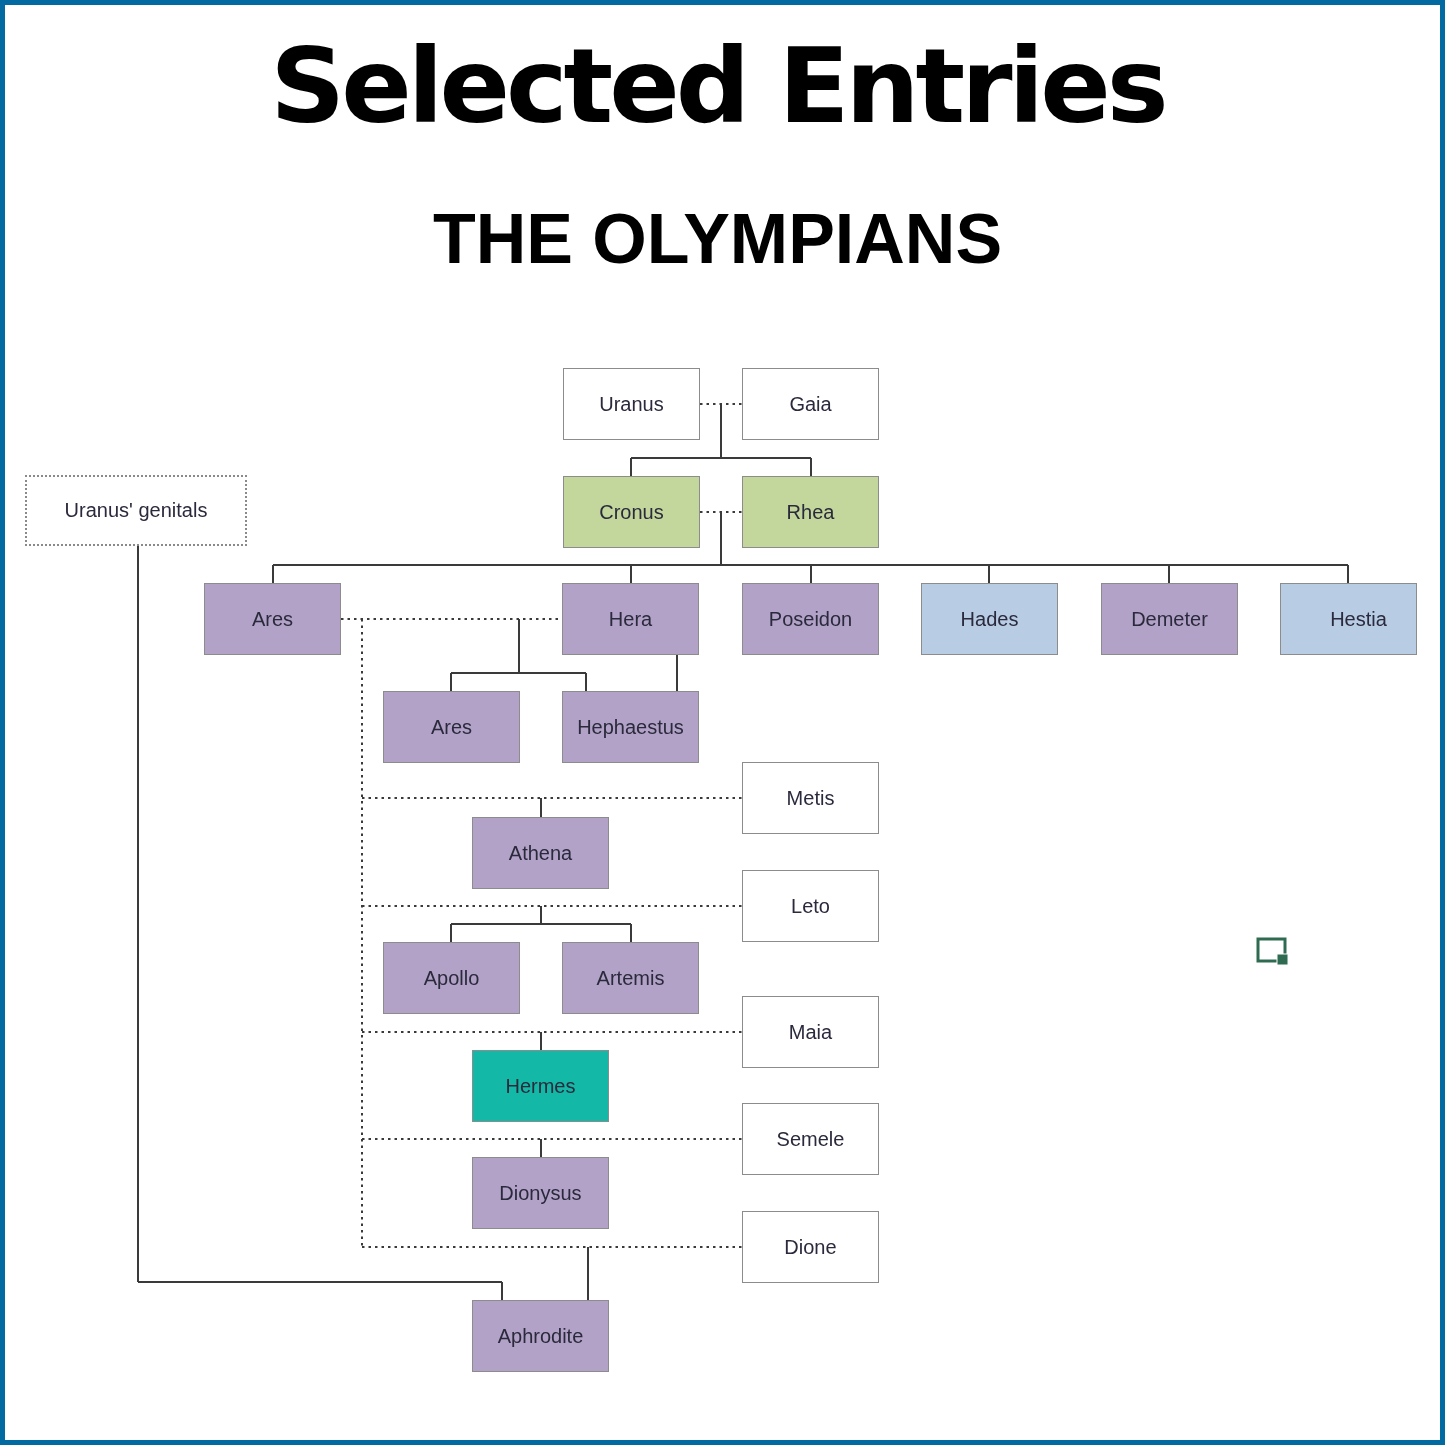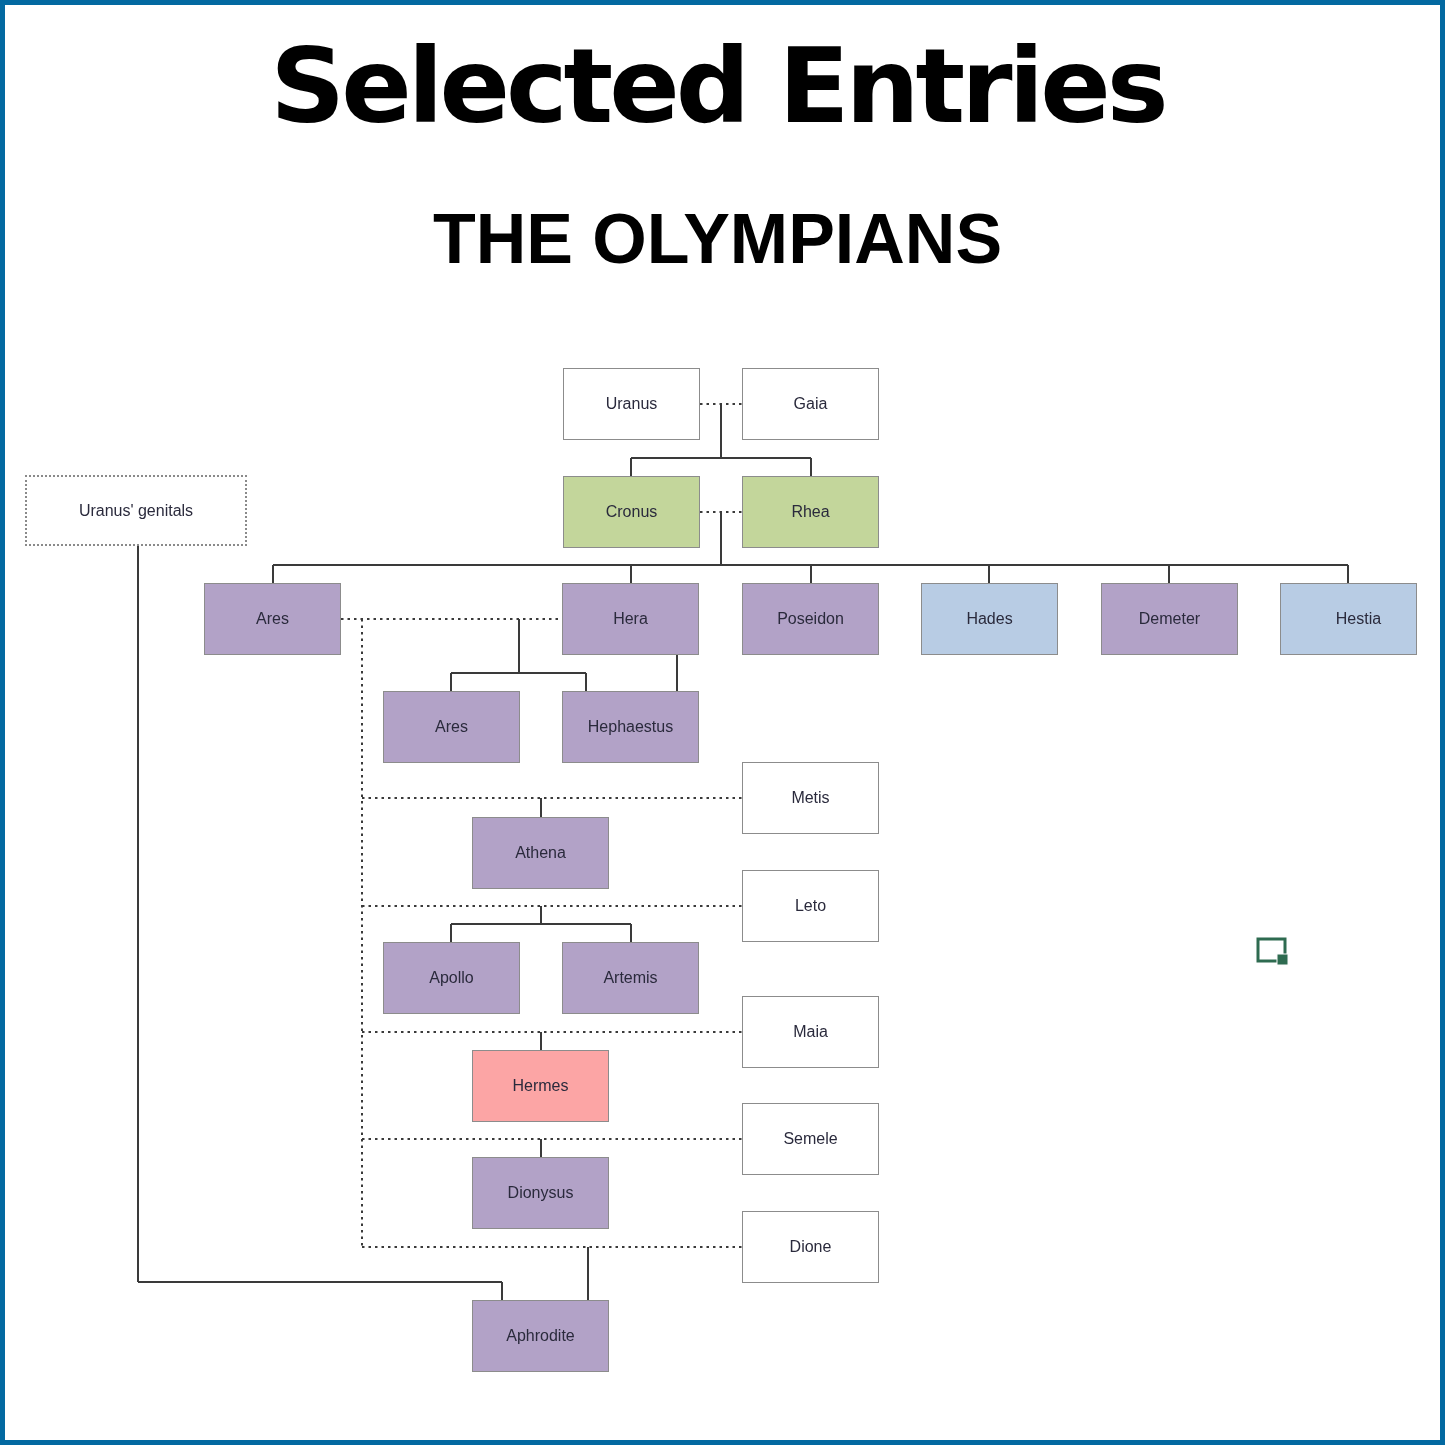--- a/index.html
+++ b/index.html
@@ -36,21 +36,21 @@
     margin:0;
     line-height:1.1;
   }
   #diagram{position:absolute;left:0;top:0;width:1445px;height:1445px;}
   #edges{position:absolute;left:0;top:0;pointer-events:none;}
   .node{
     position:absolute;
     box-sizing:border-box;
     display:flex;align-items:center;justify-content:center;
     border:1px solid #8c8c8c;
-    font-size:16px;
+    font-size:20px;
     color:#2a2a3c;
     background:#ffffff;
     text-align:center;
   }
   .node.dotted{border:2px dotted #8a8a8a;}
   .embed-icon{position:absolute;left:1250px;top:929px;width:36px;height:34px;}
 </style>
 </head>
 <body>
 
@@ -111,21 +111,21 @@
       <div class="node" style="left: 916px; top: 578px; width: 137px; height: 72px; background: rgb(184, 204, 228);">Hades</div>
       <div class="node" style="left: 1275px; top: 578px; width: 137px; height: 72px; background: rgb(184, 204, 228); padding-left: 20px;">Hestia</div>
       <div class="node" style="left: 378px; top: 686px; width: 137px; height: 72px; background: rgb(178, 162, 199);">Ares</div>
       <div class="node" style="left: 557px; top: 686px; width: 137px; height: 72px; background: rgb(178, 162, 199);">Hephaestus</div>
       <div class="node" style="left: 737px; top: 757px; width: 137px; height: 72px; background: rgb(255, 255, 255);">Metis</div>
       <div class="node" style="left: 467px; top: 812px; width: 137px; height: 72px; background: rgb(178, 162, 199);">Athena</div>
       <div class="node" style="left: 737px; top: 865px; width: 137px; height: 72px; background: rgb(255, 255, 255);">Leto</div>
       <div class="node" style="left: 378px; top: 937px; width: 137px; height: 72px; background: rgb(178, 162, 199);">Apollo</div>
       <div class="node" style="left: 557px; top: 937px; width: 137px; height: 72px; background: rgb(178, 162, 199);">Artemis</div>
       <div class="node" style="left: 737px; top: 991px; width: 137px; height: 72px; background: rgb(255, 255, 255);">Maia</div>
-      <div class="node" style="left: 467px; top: 1045px; width: 137px; height: 72px; background: #fca5a5;">Hermes</div>
+      <div class="node" style="left: 467px; top: 1045px; width: 137px; height: 72px; background: #14b8a6;">Hermes</div>
       <div class="node" style="left: 737px; top: 1098px; width: 137px; height: 72px; background: rgb(255, 255, 255);">Semele</div>
       <div class="node" style="left: 467px; top: 1152px; width: 137px; height: 72px; background: rgb(178, 162, 199);">Dionysus</div>
       <div class="node" style="left: 737px; top: 1206px; width: 137px; height: 72px; background: rgb(255, 255, 255);">Dione</div>
       <div class="node" style="left: 467px; top: 1295px; width: 137px; height: 72px; background: rgb(178, 162, 199);">Aphrodite</div>
     </div>
 
   <svg class="embed-icon" viewBox="0 0 36 34">
     <rect class="icon-stroke" x="3" y="5" width="27" height="22" fill="none" stroke-width="3" stroke="#2e6b50"></rect>
     <rect class="icon-fill" x="22" y="20" width="11" height="11" stroke="#fbfbfb" stroke-width="1" fill="#2e6b50"></rect>
   </svg>

